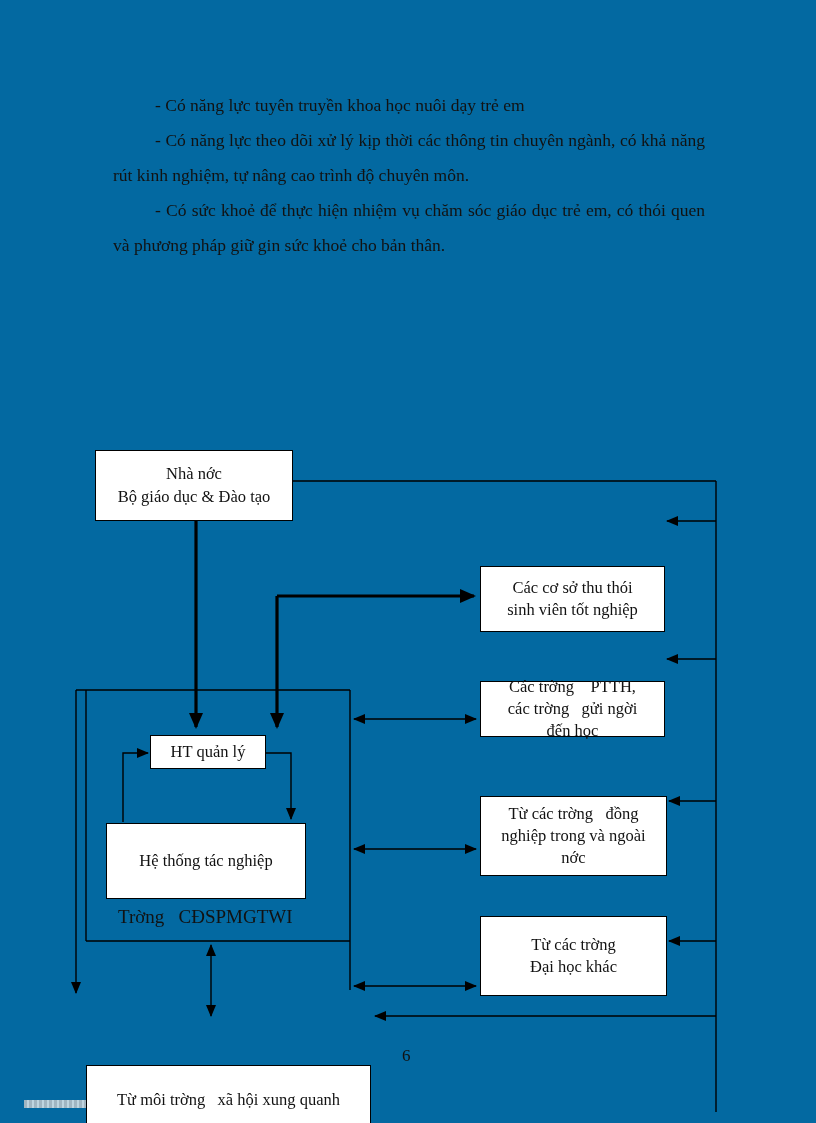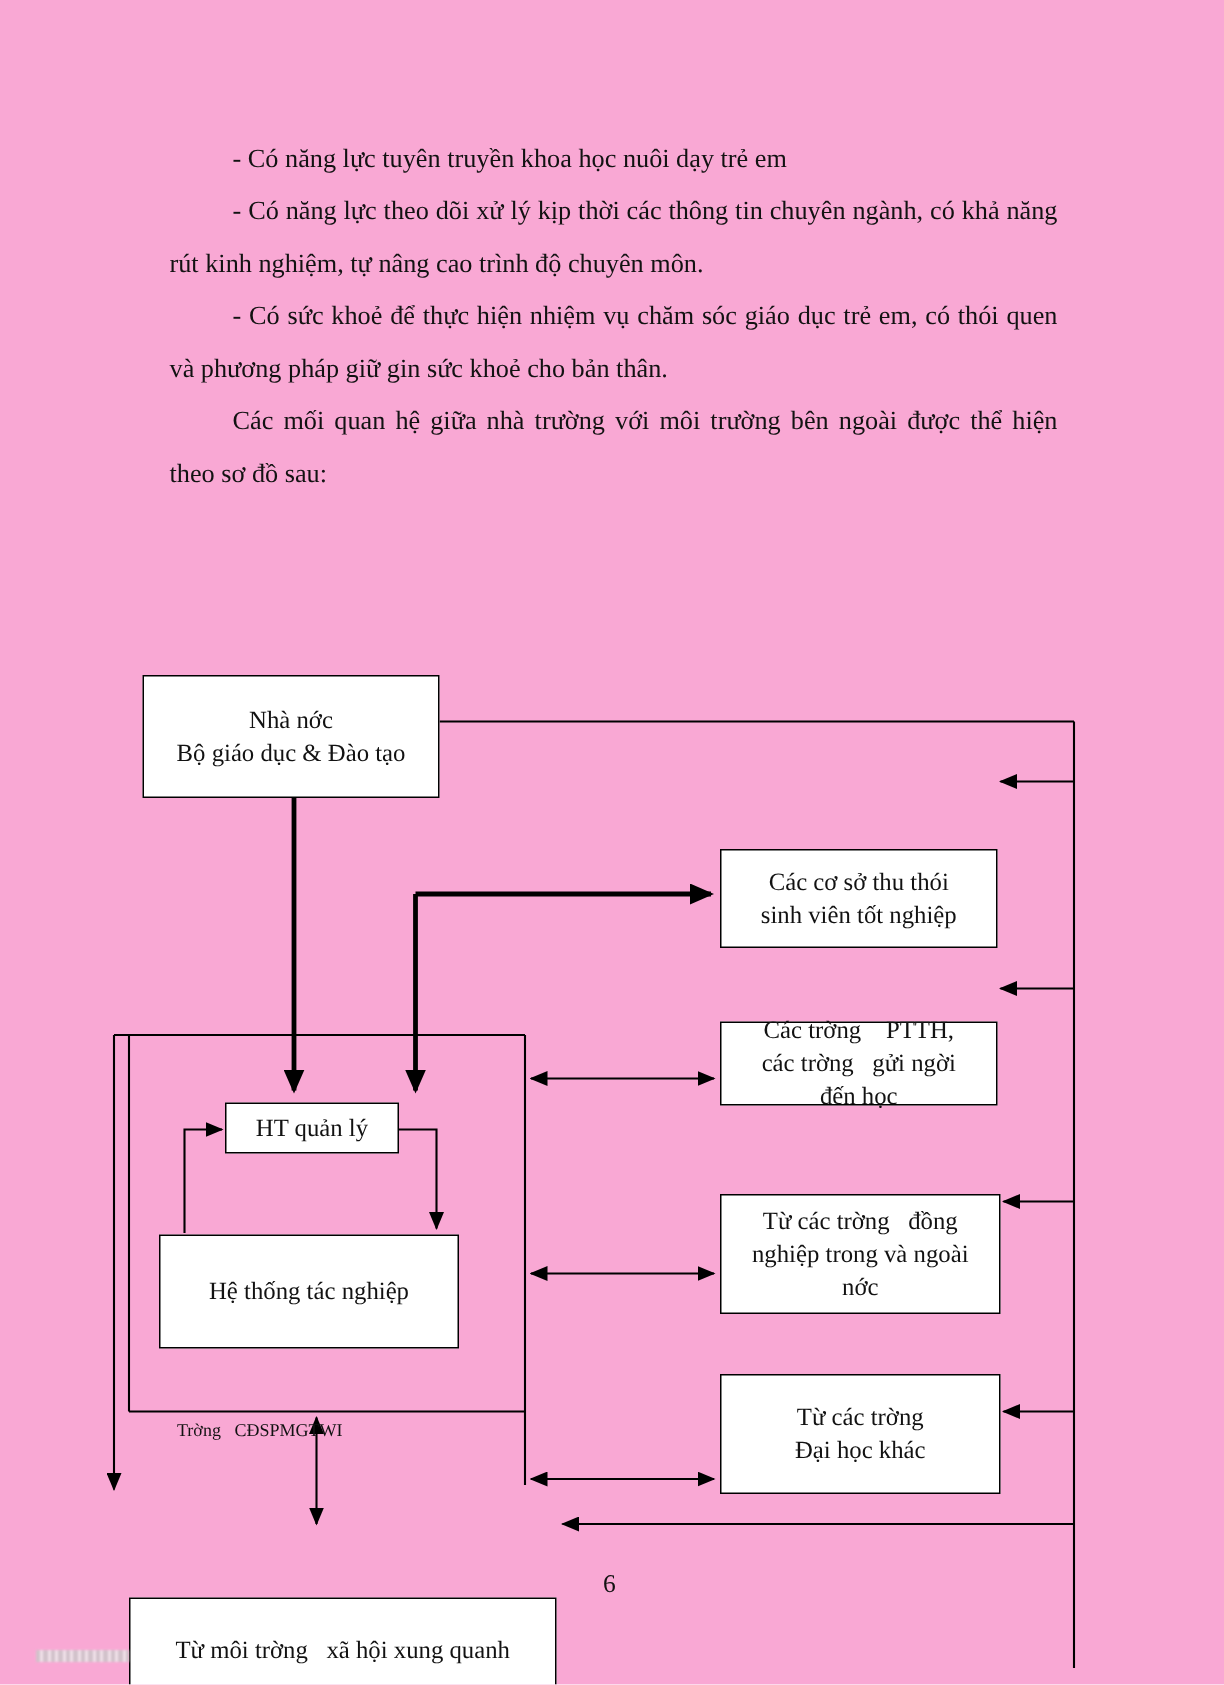--- a/index.html
+++ b/index.html
@@ -1,52 +1,51 @@
 <!DOCTYPE html>
 <html><head>
 <meta charset="utf-8">
 <style>
   * { margin:0; padding:0; box-sizing:border-box; }
   html,body { background:#ffffff; }
   body { font-family:"Liberation Serif", serif; color:#121212; }
   .page {
     position:relative; width:816px; height:1123px; margin:0 auto;
-    background:#f9a8d4; overflow:hidden;
+    background:#0369a1; overflow:hidden;
   }
   .text-block {
     position:absolute; left:113px; top:88px; width:592px;
     font-size:17.5px; line-height:35px; text-align:justify;
   }
   .text-block p { text-indent:42px; margin:0; }
   .text-block p.bold { font-weight:bold; }
   .diagram { position:absolute; left:0; top:0; width:816px; height:1123px; }
   svg.connectors { position:absolute; left:0; top:0; width:816px; height:1123px; }
   .box {
     position:absolute; border:1.4px solid #000; background:#fff;
     display:flex; align-items:center; justify-content:center;
     text-align:center; font-size:16.5px; line-height:1.35; white-space:pre-wrap;
   }
-  .label { position:absolute; font-size:12px; white-space:pre-wrap;margin-top:40px; }
+  .label { position:absolute; font-size:19px; white-space:pre-wrap; }
   .page-number { position:absolute; left:402px; top:1046px; font-size:17px; }
   .artifact {
     position:absolute; left:24px; top:1100px; width:62px; height:8px;
     background:repeating-linear-gradient(90deg,#c9c9c9 0 3px,#efefef 3px 5px);
     filter:blur(0.6px); opacity:0.8;
   }
 </style>
 </head>
 <body>
 
 <div class="page">
 
   <div class="text-block">
     <p>- Có năng lực tuyên truyền khoa học nuôi dạy trẻ em</p>
     <p>- Có năng lực theo dõi xử lý kịp thời các thông tin chuyên ngành, có khả năng rút kinh nghiệm, tự nâng cao trình độ chuyên môn.</p>
     <p>- Có sức khoẻ để thực hiện nhiệm vụ chăm sóc giáo dục trẻ em, có thói quen và phương pháp giữ gin sức khoẻ cho bản thân.</p>
-    <p>Các mối quan hệ giữa nhà trường với môi trường bên ngoài được thể hiện theo sơ đồ sau:</p>
   </div>
 
   <div class="diagram">
 
     <svg class="connectors" viewBox="0 0 816 1123">
       <defs>
         <marker id="mEnd" markerUnits="userSpaceOnUse" markerWidth="12" markerHeight="10" refX="11" refY="5" orient="auto">
           <path d="M0,0 L12,5 L0,10 Z" fill="#000"></path>
         </marker>
         <marker id="mStart" markerUnits="userSpaceOnUse" markerWidth="12" markerHeight="10" refX="11" refY="5" orient="auto-start-reverse">
@@ -88,21 +87,21 @@
 
       <g stroke="#000" fill="none" stroke-width="3.2">
 
         <path d="M196,516 V727" marker-end="url(#mEndBig)"></path>
 
         <path d="M277,596 H474" marker-end="url(#mEndBig)"></path>
         <path d="M277,596 V727" marker-end="url(#mEndBig)"></path>
       </g>
     </svg>
 
-    <div class="box" style="left:95px; top:450px; width:198px; height:82px;">Nhà nớc
+    <div class="box" style="left:95px; top:450px; width:198px; height:71px;">Nhà nớc
 Bộ giáo dục &amp; Đào tạo</div>
 
     <div class="box" style="left:480px; top:566px; width:185px; height:66px;">Các cơ sở thu thói
 sinh viên tốt nghiệp</div>
 
     <div class="box" style="left:480px; top:681px; width:185px; height:56px;">Các trờng    PTTH,
 các trờng   gửi ngời
 đến học</div>
 
     <div class="box" style="left:480px; top:796px; width:187px; height:80px;">Từ các trờng   đồng

